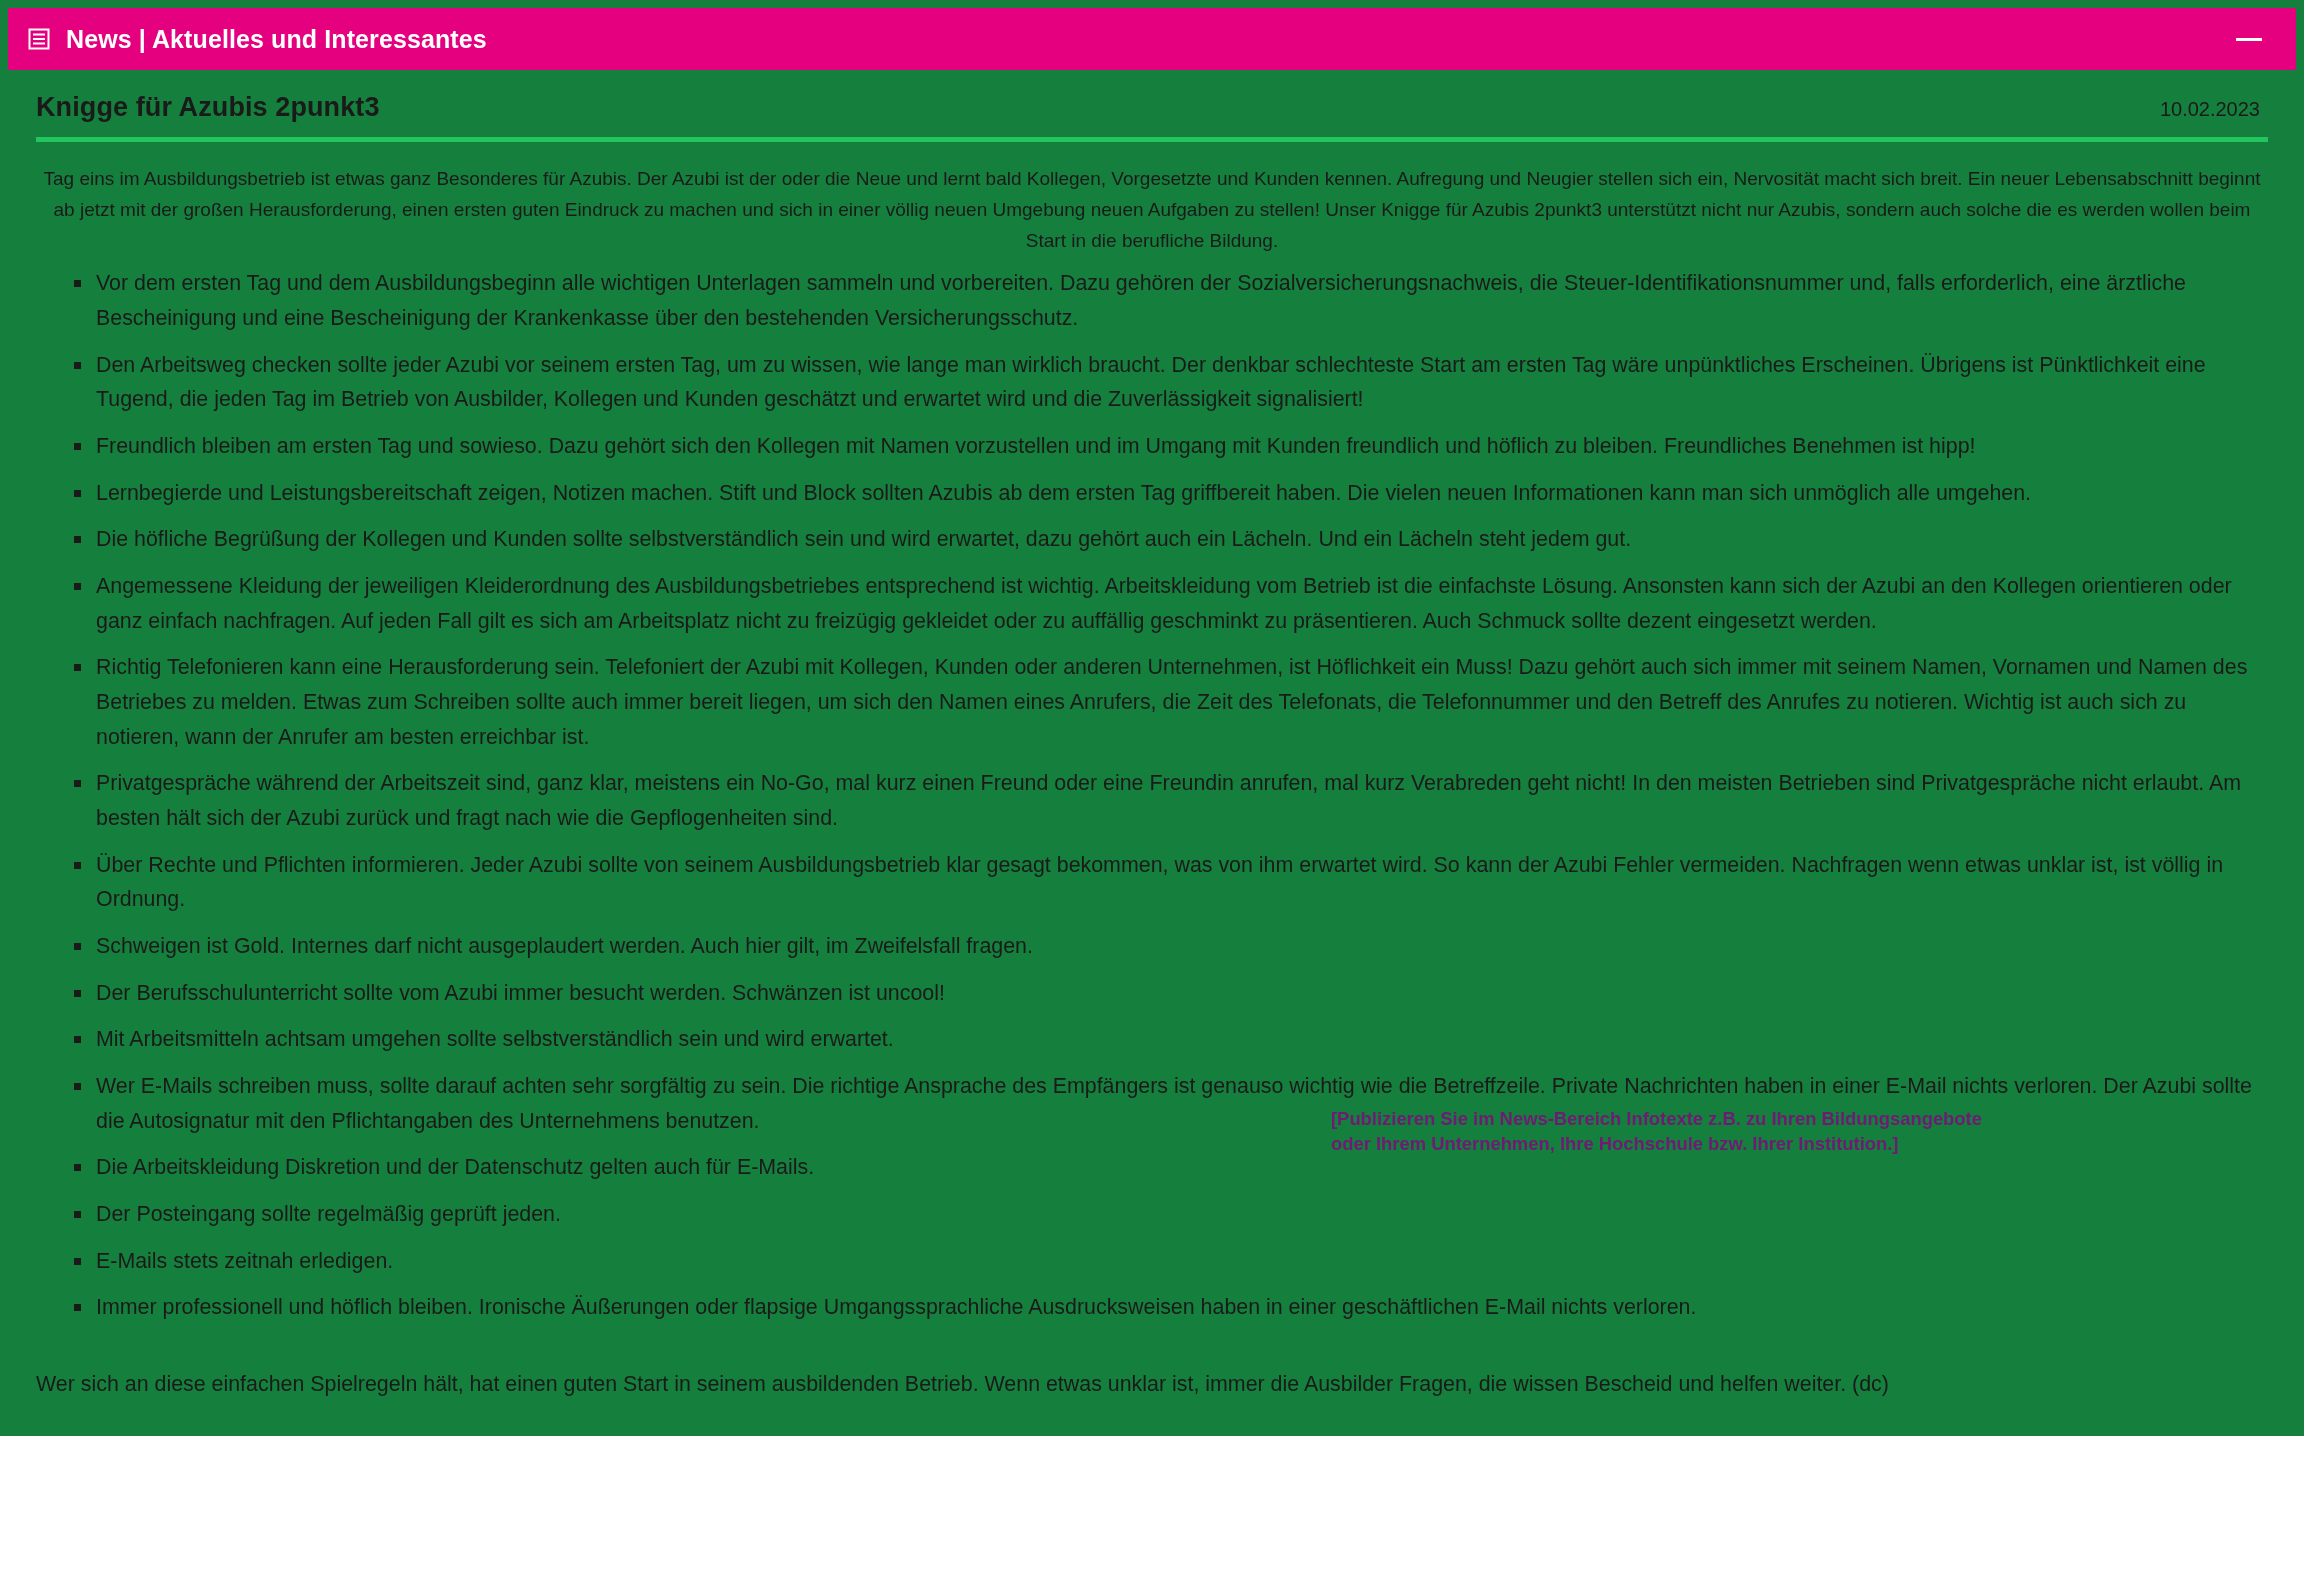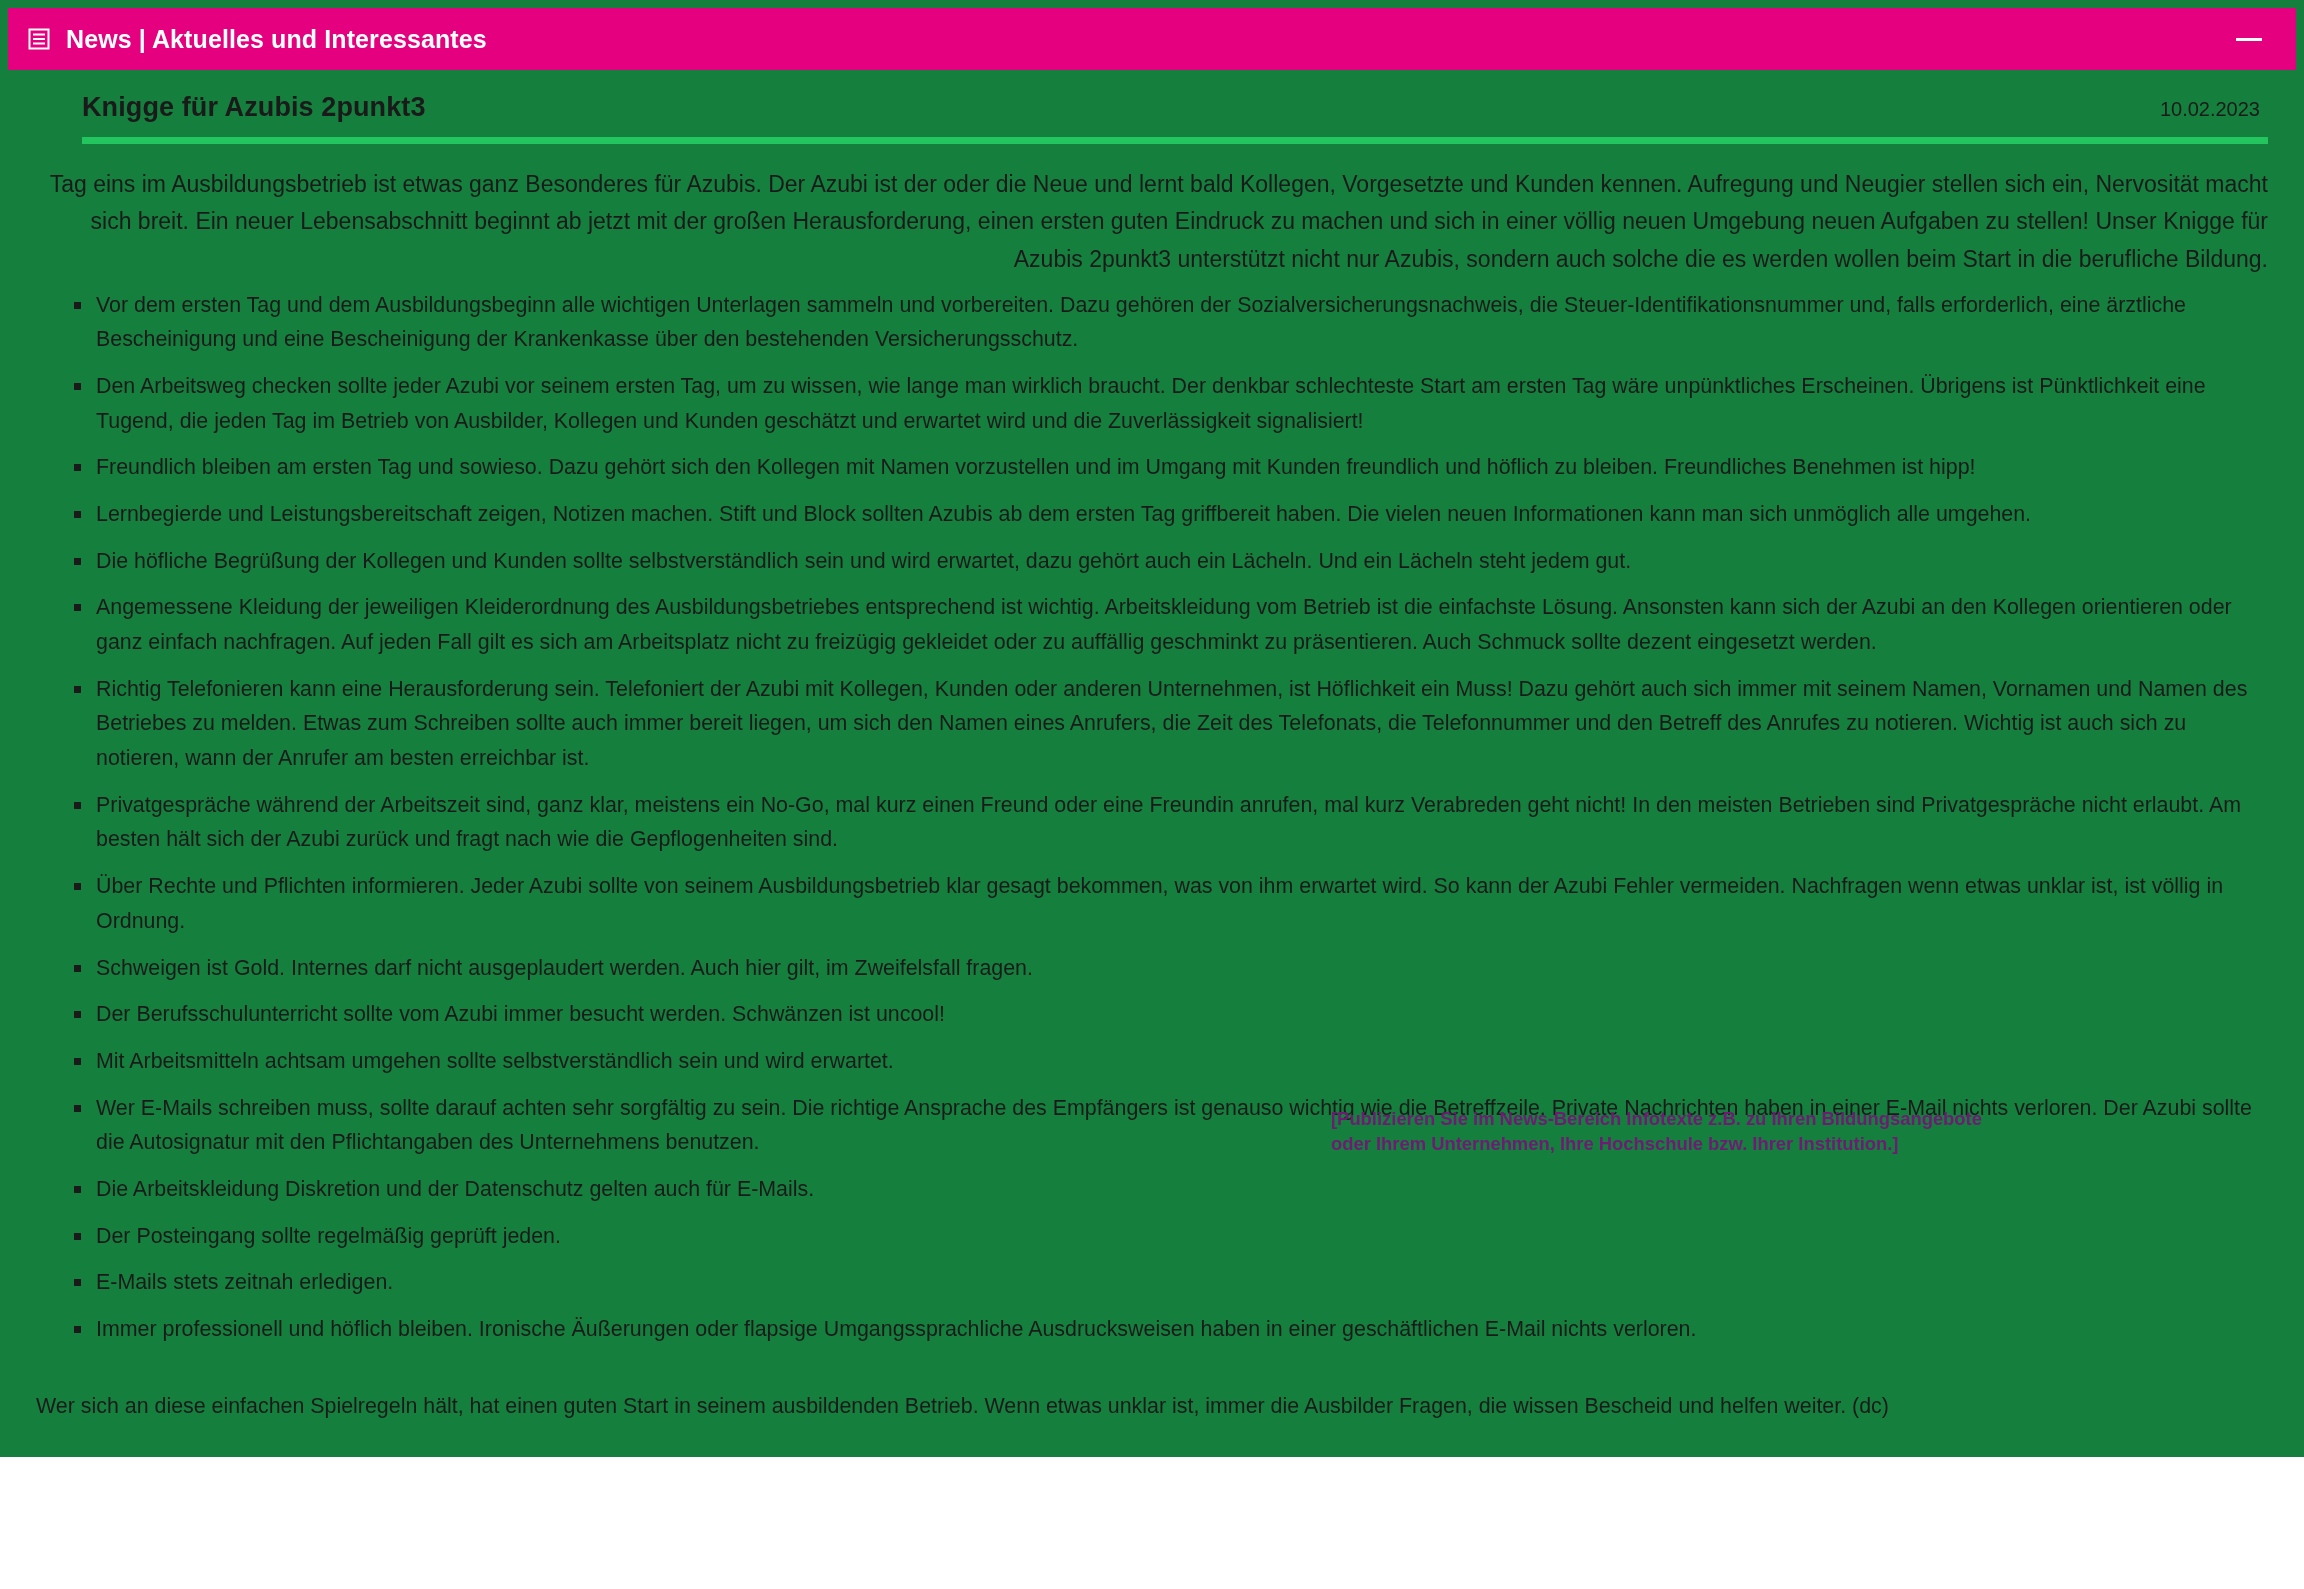--- a/index.html
+++ b/index.html
@@ -67,42 +67,41 @@
   
   .content {
     padding: 0 28px 0 28px;
     box-sizing: border-box;
   }
   .article-head {
     display: flex;
     align-items: baseline;
     justify-content: space-between;
     padding: 22px 0 14px 0;
-    border-bottom: 7px solid #22c55e;
-    margin-left: 46px;
+    border-bottom: 5px solid #22c55e;
   }
   .article-title {
     font-size: 27px;
     font-weight: bold;
     color: #1a1a1a;
     letter-spacing: 0.1px;
   }
   .article-date {
     font-size: 20px;
     color: #1a1a1a;
     white-space: nowrap;
     padding-right: 8px;
   }
   
   .intro {
-    font-size: 23px;
+    font-size: 19px;
     line-height: 1.62;
     margin: 22px 0 10px 0;
     color: #1a1a1a;
-    text-align: right;
+    text-align: center;
   }
   ul.tips {
     list-style: none;
     margin: 6px 0 0 0;
     padding: 0 0 0 38px;
   }
   ul.tips > li {
     position: relative;
     font-size: 21.4px;
     line-height: 1.62;

